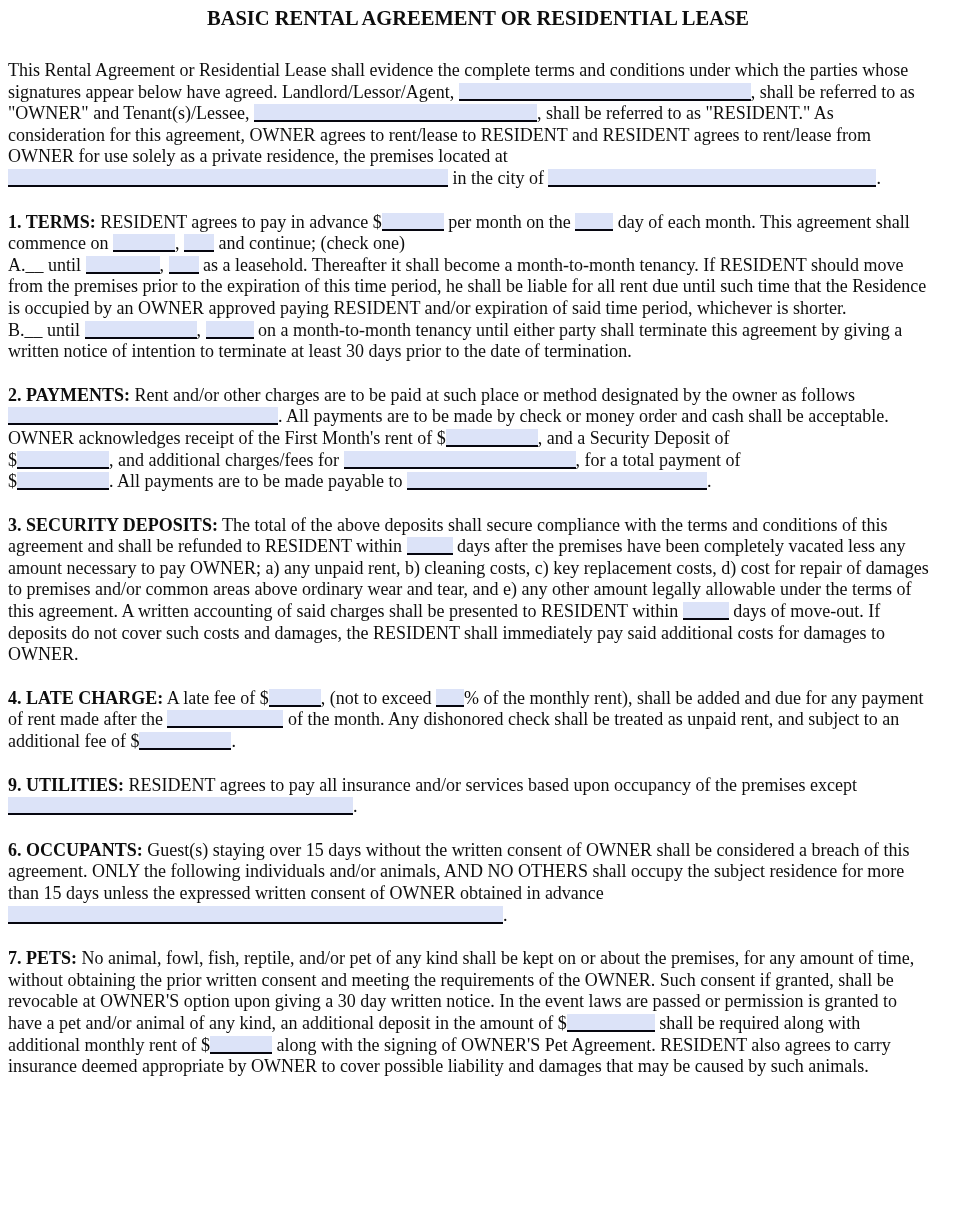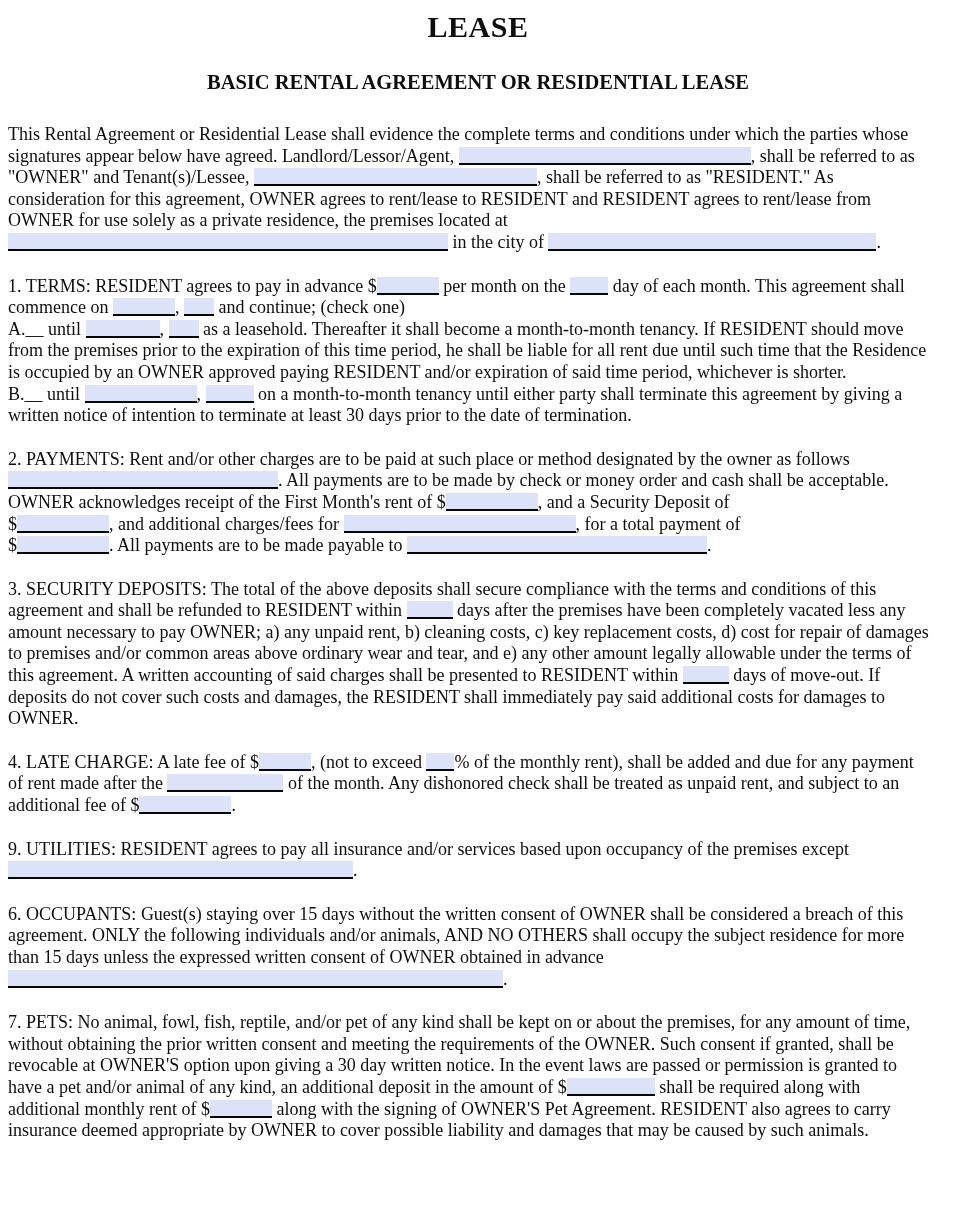--- a/index.html
+++ b/index.html
@@ -25,34 +25,33 @@
   }
   .subtitle{
     text-align:center;
     font-size:20.5px;
     line-height:24px;
     font-weight:bold;
     margin:0 0 30px 0;
   }
   section{margin:0 16px 22px 0;}
   p.para{margin:0;}
-  strong.heading{font-weight:normal;}
+  strong.heading{font-weight:bold;}
   .blank{
     display:inline-block;
     height:16px;
     vertical-align:-3px;
     background:#dce3f8;      
     border-bottom:2px solid #06060f;
   }
 </style>
 </head>
 <body>
 
 <div class="page">
-  <h1 class="title">LEASE</h1>
   <h2 class="subtitle">BASIC RENTAL AGREEMENT OR RESIDENTIAL LEASE</h2>
 
   <section>
       <p class="para"><span>This Rental Agreement or Residential Lease shall evidence the complete terms and conditions under which the parties whose signatures appear below have agreed. Landlord/Lessor/Agent, </span><span class="blank" style="width: 292px; background: rgb(220, 227, 248); border-bottom-color: rgb(6, 6, 15);"></span><span>, shall be referred to as "OWNER" and Tenant(s)/Lessee, </span><span class="blank" style="width: 283px; background: rgb(220, 227, 248); border-bottom-color: rgb(6, 6, 15);"></span><span>, shall be referred to as "RESIDENT." As consideration for this agreement, OWNER agrees to rent/lease to RESIDENT and RESIDENT agrees to rent/lease from OWNER for use solely as a private residence, the premises located at</span><br><span class="blank" style="width: 440px; background: rgb(220, 227, 248); border-bottom-color: rgb(6, 6, 15);"></span><span> in the city of </span><span class="blank" style="width: 328px; background: rgb(220, 227, 248); border-bottom-color: rgb(6, 6, 15);"></span><span>.</span></p>
     </section>
   <section>
       <p class="para"><strong class="heading">1. TERMS:</strong><span> RESIDENT agrees to pay in advance $</span><span class="blank" style="width: 62px; background: rgb(220, 227, 248); border-bottom-color: rgb(6, 6, 15);"></span><span> per month on the </span><span class="blank" style="width: 38px; background: rgb(220, 227, 248); border-bottom-color: rgb(6, 6, 15);"></span><span> day of each month. This agreement shall commence on </span><span class="blank" style="width: 62px; background: rgb(220, 227, 248); border-bottom-color: rgb(6, 6, 15);"></span><span>, </span><span class="blank" style="width: 30px; background: rgb(220, 227, 248); border-bottom-color: rgb(6, 6, 15);"></span><span> and continue; (check one)</span></p>
       <p class="para"><span>A.__ until </span><span class="blank" style="width: 74px; background: rgb(220, 227, 248); border-bottom-color: rgb(6, 6, 15);"></span><span>, </span><span class="blank" style="width: 30px; background: rgb(220, 227, 248); border-bottom-color: rgb(6, 6, 15);"></span><span> as a leasehold. Thereafter it shall become a month-to-month tenancy. If RESIDENT should move from the premises prior to the expiration of this time period, he shall be liable for all rent due until such time that the Residence is occupied by an OWNER approved paying RESIDENT and/or expiration of said time period, whichever is shorter.</span></p>
       <p class="para"><span>B.__ until </span><span class="blank" style="width: 112px; background: rgb(220, 227, 248); border-bottom-color: rgb(6, 6, 15);"></span><span>, </span><span class="blank" style="width: 48px; background: rgb(220, 227, 248); border-bottom-color: rgb(6, 6, 15);"></span><span> on a month-to-month tenancy until either party shall terminate this agreement by giving a written notice of intention to terminate at least 30 days prior to the date of termination.</span></p>
     </section>

